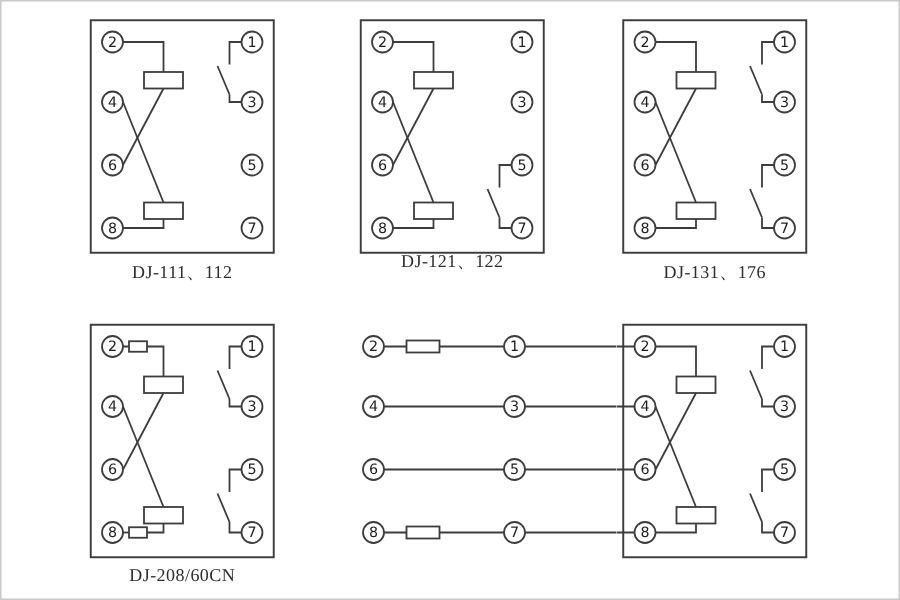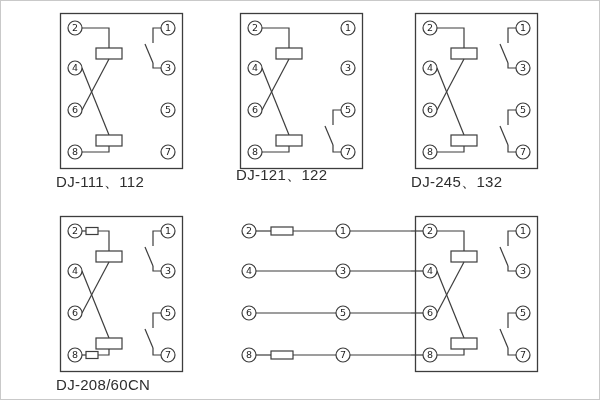--- a/index.html
+++ b/index.html
@@ -12,21 +12,21 @@
   .stage{
     position:relative;width:600px;height:400px;box-sizing:border-box;
     background:var(--bg);border:1px solid var(--frame);overflow:hidden;
   }
   .panel{position:absolute;}
   .box{fill:none;stroke:var(--line);stroke-width:1.3;}
   .wire{fill:none;stroke:var(--line);stroke-width:1.2;}
   .comp{fill:#ffffff;stroke:var(--line);stroke-width:1.2;}
   .term{fill:#ffffff;stroke:var(--line);stroke-width:1.2;}
   .tnum{font-size:9.5px;fill:#1e1e1e;text-anchor:middle;font-family:"DejaVu Sans",sans-serif;}
-  .plabel{position:absolute;font-size:15px;color:var(--text);letter-spacing:.3px;}
+  .plabel{position:absolute;text-align:center;font-size:12px;color:var(--text);letter-spacing:.3px;font-family:Liberation Serif, serif;}
 </style>
 </head>
 <body>
 
 <div class="stage">
 
   <svg class="panel" style="left:55px;top:10px" width="131" height="160" viewBox="0 0 131 160">
     <rect class="box" x="4.5" y="2.5" width="122" height="155"></rect>
     <path class="wire" d="M26,17 H53 V37"></path>
     <rect class="comp" x="40" y="37" width="26" height="11"></rect>
@@ -246,16 +246,16 @@
         <text class="tnum" x="112" y="60.2">3</text>
       <circle class="term" cx="112" cy="99" r="7"></circle>
         <text class="tnum" x="112" y="102.2">5</text>
       <circle class="term" cx="112" cy="141" r="7"></circle>
         <text class="tnum" x="112" y="144.2">7</text>
     </g>
   </svg>
 
   <div class="plabel" style="left:55px;top:172px;width:131px">DJ-111、112</div>
   <div class="plabel" style="left:235px;top:165px;width:131px">DJ-121、122</div>
-  <div class="plabel" style="left:410px;top:172px;width:131px">DJ-245、132</div>
+  <div class="plabel" style="left:410px;top:172px;width:131px">DJ-131、176</div>
   <div class="plabel" style="left:55px;top:375px;width:131px">DJ-208/60CN</div>
 
 </div>
 
 </body></html>

